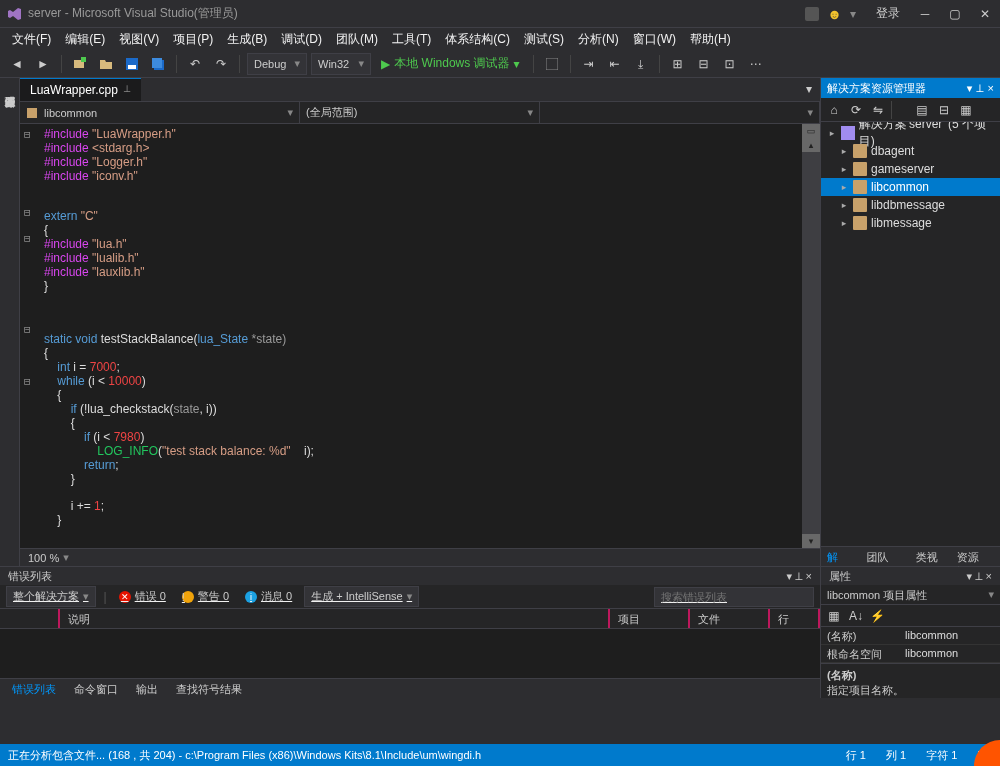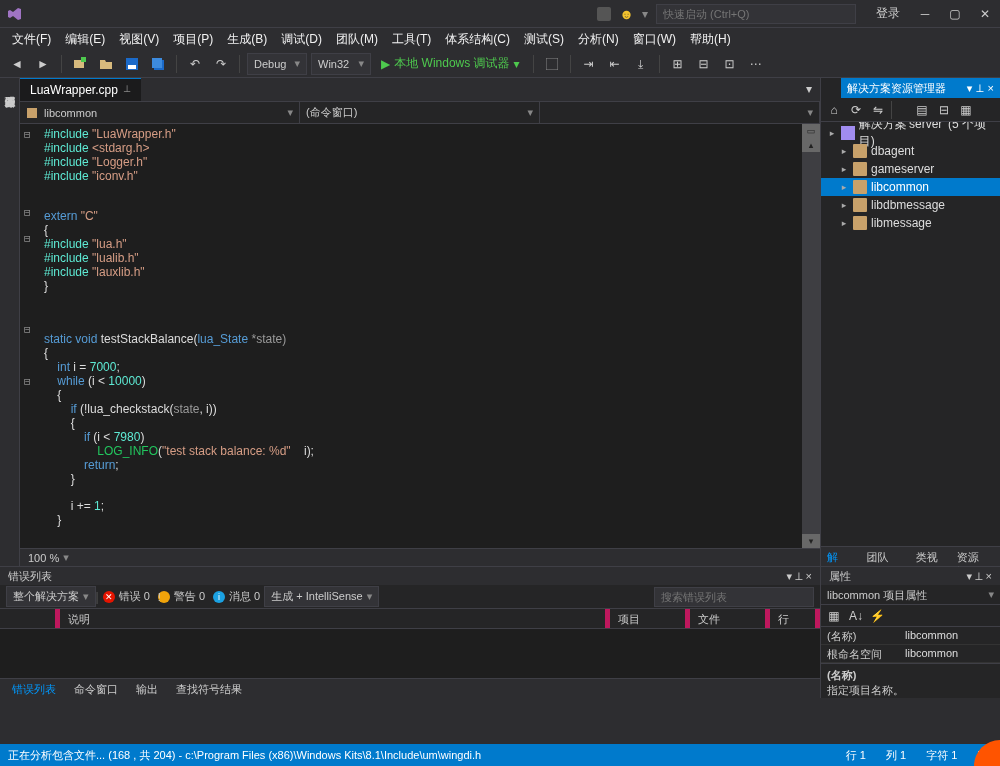--- a/index.html
+++ b/index.html
@@ -38,68 +38,68 @@
 
 .codecol { flex:1; display:flex; flex-direction:column; background:#1e1e1e; min-width:0; }
 .tabstrip { height:24px; background:#2d2d30; display:flex; border-bottom:1px solid #3f3f46; }
 .tab { background:#1b1b1c; color:#fff; padding:4px 10px; font-size:12px; display:flex; gap:6px; border-top:1px solid #007acc; }
 .tab .pin { color:#888; font-size:10px; }
 .navbar { height:22px; background:#252526; display:flex; border-bottom:1px solid #3f3f46; }
 .navcombo { flex:1; border-right:1px solid #3f3f46; padding:3px 6px; color:#ccc; display:flex; align-items:center; gap:6px; font-size:11px; }
 .navcombo::after { content:"▾"; color:#888; margin-left:auto; }
 .codearea { flex:1; background:#1e1e1e; position:relative; overflow:hidden; }
 .code { font-family:Consolas,"Courier New",monospace; font-size:12px; line-height:13px; padding:4px 0 4px 24px; white-space:pre; color:#dcdcdc; }
-.c-inc { color:#5eead4; }
+.c-inc { color:#d946ef; }
 .c-str { color:#d69d85; }
 .c-kw  { color:#569cd6; }
 .c-typ { color:#569cd6; }
 .c-fn  { color:#dcdcdc; }
-.c-num { color:#5eead4; }
+.c-num { color:#ef4444; }
 .c-mac { color:#22c55e; }
 .c-par { color:#9a9a9a;text-align:center; }
 .gutter { position:absolute; left:4px; top:4px; font-family:Consolas,monospace; font-size:11px; line-height:13px; color:#888; }
 .zoombar { height:18px; background:#2d2d30; color:#ccc; font-size:11px; padding:2px 8px; border-top:1px solid #3f3f46; display:flex; align-items:center; }
 .scroll-rt { position:absolute; right:0; top:0; width:18px; height:100%; background:#3e3e42; }
 .scroll-rt .caret { width:18px; height:14px; background:#686868; display:flex; align-items:center; justify-content:center; color:#222; font-size:9px; }
 .scroll-rt .track { position:absolute; top:14px; bottom:14px; width:100%; }
 
 
 .rightcol { width:180px; background:#252526; border-left:1px solid #3f3f46; display:flex; flex-direction:column; }
-.panetitle { background:#007acc; color:#fff; height:20px; display:flex; align-items:center; padding:0 6px; font-size:11px; justify-content:space-between;margin-left:20px; }
+.panetitle { background:#007acc; color:#fff; height:20px; display:flex; align-items:center; padding:0 6px; font-size:11px; justify-content:space-between; }
 .panetitle .tbtns { display:flex; gap:4px; color:#fff; }
 .panetb { height:24px; display:flex; align-items:center; gap:4px; padding:2px 4px; border-bottom:1px solid #3f3f46; }
 .panetb .ib { width:18px; height:18px; display:flex; align-items:center; justify-content:center; color:#ccc; }
 .searchbox { height:22px; border:1px solid #3f3f46; margin:2px; display:flex; align-items:center; padding:2px 4px; color:#888; font-size:11px; justify-content:space-between; }
 .tree { flex:1; background:#252526; padding-top:2px; overflow:hidden; }
 .tn { display:flex; align-items:center; height:18px; padding-left:6px; gap:4px; color:#ddd; font-size:12px; cursor:pointer; }
 .tn.l1 { padding-left:18px; }
 .tn .arr { width:10px; color:#aaa; font-size:9px; text-align:center; }
 .tn .ico { width:14px; height:14px; display:inline-block; }
 .tn.sel { background:#007acc; color:#fff; }
 .ico-sln { background:#a08cf0; }
 .ico-prj { background:#c8a16a; border-radius:1px; }
 .righttabs { display:flex; height:20px; background:#2d2d30; border-top:1px solid #3f3f46; font-size:11px; }
 .righttabs span { padding:3px 6px; color:#ccc; cursor:pointer; }
 .righttabs span.on { color:#0097fb; }
 
 
 .errorpanel { height:132px; background:#252526; border-top:1px solid #3f3f46; display:flex; }
 .erleft { flex:1; display:flex; flex-direction:column; min-width:0; }
 .ertitle { height:18px; background:#2d2d30; color:#ccc; font-size:11px; padding:2px 8px; display:flex; align-items:center; justify-content:space-between; }
-.ercontrols { height:24px; display:flex; align-items:center; padding:2px 6px; border-bottom:1px solid #3f3f46; }
+.ercontrols { height:24px; display:flex; align-items:center; gap:8px; padding:2px 6px; border-bottom:1px solid #3f3f46;text-decoration:underline; }
 .ercombo { background:#333337; border:1px solid #3f3f46; padding:2px 6px; color:#ccc; font-size:11px; display:flex; align-items:center; }
 .ercombo::after { content:" ▾"; color:#888; margin-left:4px; }
 .erpill { display:flex; align-items:center; gap:4px; color:#ccc; font-size:11px; padding:2px 4px; }
 .erpill .dot { width:12px; height:12px; border-radius:6px; display:inline-block; }
 .dot.red { background:#e51400; color:#fff; font-size:9px; text-align:center; line-height:12px; }
 .dot.yel { background:#f0a30a; }
 .dot.blu { background:#1ba1e2; color:#fff; font-size:9px; text-align:center; line-height:12px; }
 .ersearch { margin-left:auto; width:160px; height:20px; background:#333337; border:1px solid #3f3f46; color:#888; padding:2px 6px; font-size:11px; }
 .erhead { height:20px; display:flex; border-bottom:1px solid #3f3f46; color:#ccc; font-size:11px; }
-.erhead span { padding:3px 8px; border-right:5px solid #be185d; }
+.erhead span { padding:3px 8px; border-right:2px solid #be185d; }
 .erbody { flex:1; background:#1e1e1e; }
 .ertabs { height:20px; display:flex; gap:2px; padding-left:4px; background:#2d2d30; border-top:1px solid #3f3f46; }
 .ertabs span { padding:3px 8px; color:#ccc; font-size:11px; cursor:pointer; }
 .ertabs span.on { color:#0097fb; }
 
 
 .proppanel { width:180px; background:#252526; border-left:1px solid #3f3f46; display:flex; flex-direction:column; }
 .propgrid { flex:1; font-size:11px; color:#ccc; }
 .propgrid .row { display:flex; height:18px; border-bottom:1px solid #333; }
 .propgrid .row .k { width:80px; padding:2px 6px; }
@@ -115,27 +115,27 @@
 </style>
 </head>
 <body>
 
 <div class="titlebar">
   <span class="vsicon">
     <svg width="16" height="16" viewBox="0 0 16 16">
         <path d="M12 2l3 1v10l-3 1-5-4-3 2-2-1V5l2-1 3 2 5-4z" fill="#a074c4"></path>
       </svg>
   </span>
+  <span class="title">server - Microsoft Visual Studio(管理员)</span>
   <span class="spacer"></span>
   <div class="accctl">
     <span class="flag"></span>
     <span class="smile">☻</span>
     <span style="color:#888;">▾</span>
   </div>
-  <input class="quick" placeholder="快速启动 (Ctrl+Q)" style="">
   <span class="regbtn">登录</span>
   <div class="winbtns">
     <div>─</div>
     <div>▢</div>
     <div>✕</div>
   </div>
 </div>
 
 <div class="menubar">
   <span>文件(F)</span>
@@ -224,21 +224,21 @@
       <span class="tbtn">▾</span>
     </div>
     <div class="navbar">
       <div class="navcombo" style="max-width:280px">
         <svg width="12" height="12">
             <rect x="1" y="1" width="10" height="10" fill="#c8a16a"></rect>
           </svg>
         <span>libcommon</span>
       </div>
       <div class="navcombo" style="max-width:240px">
-          <span>(命令窗口)</span>
+          <span>(全局范围)</span>
         </div>
       <div class="navcombo"></div>
     </div>
 
     <div class="codearea">
       <div class="gutter">
 ⊟<br><br><br><br><br><br>⊟<br><br>⊟<br><br><br><br><br><br><br>⊟<br><br><br><br>⊟<br><br><br><br><br><br><br><br><br><br><br><br><br><br>⊟<br><br>
       </div>
 <div class="code"><span class="c-inc">#include </span><span class="c-str">"LuaWrapper.h"</span>
 <span class="c-inc">#include </span><span class="c-str">&lt;stdarg.h&gt;</span>

